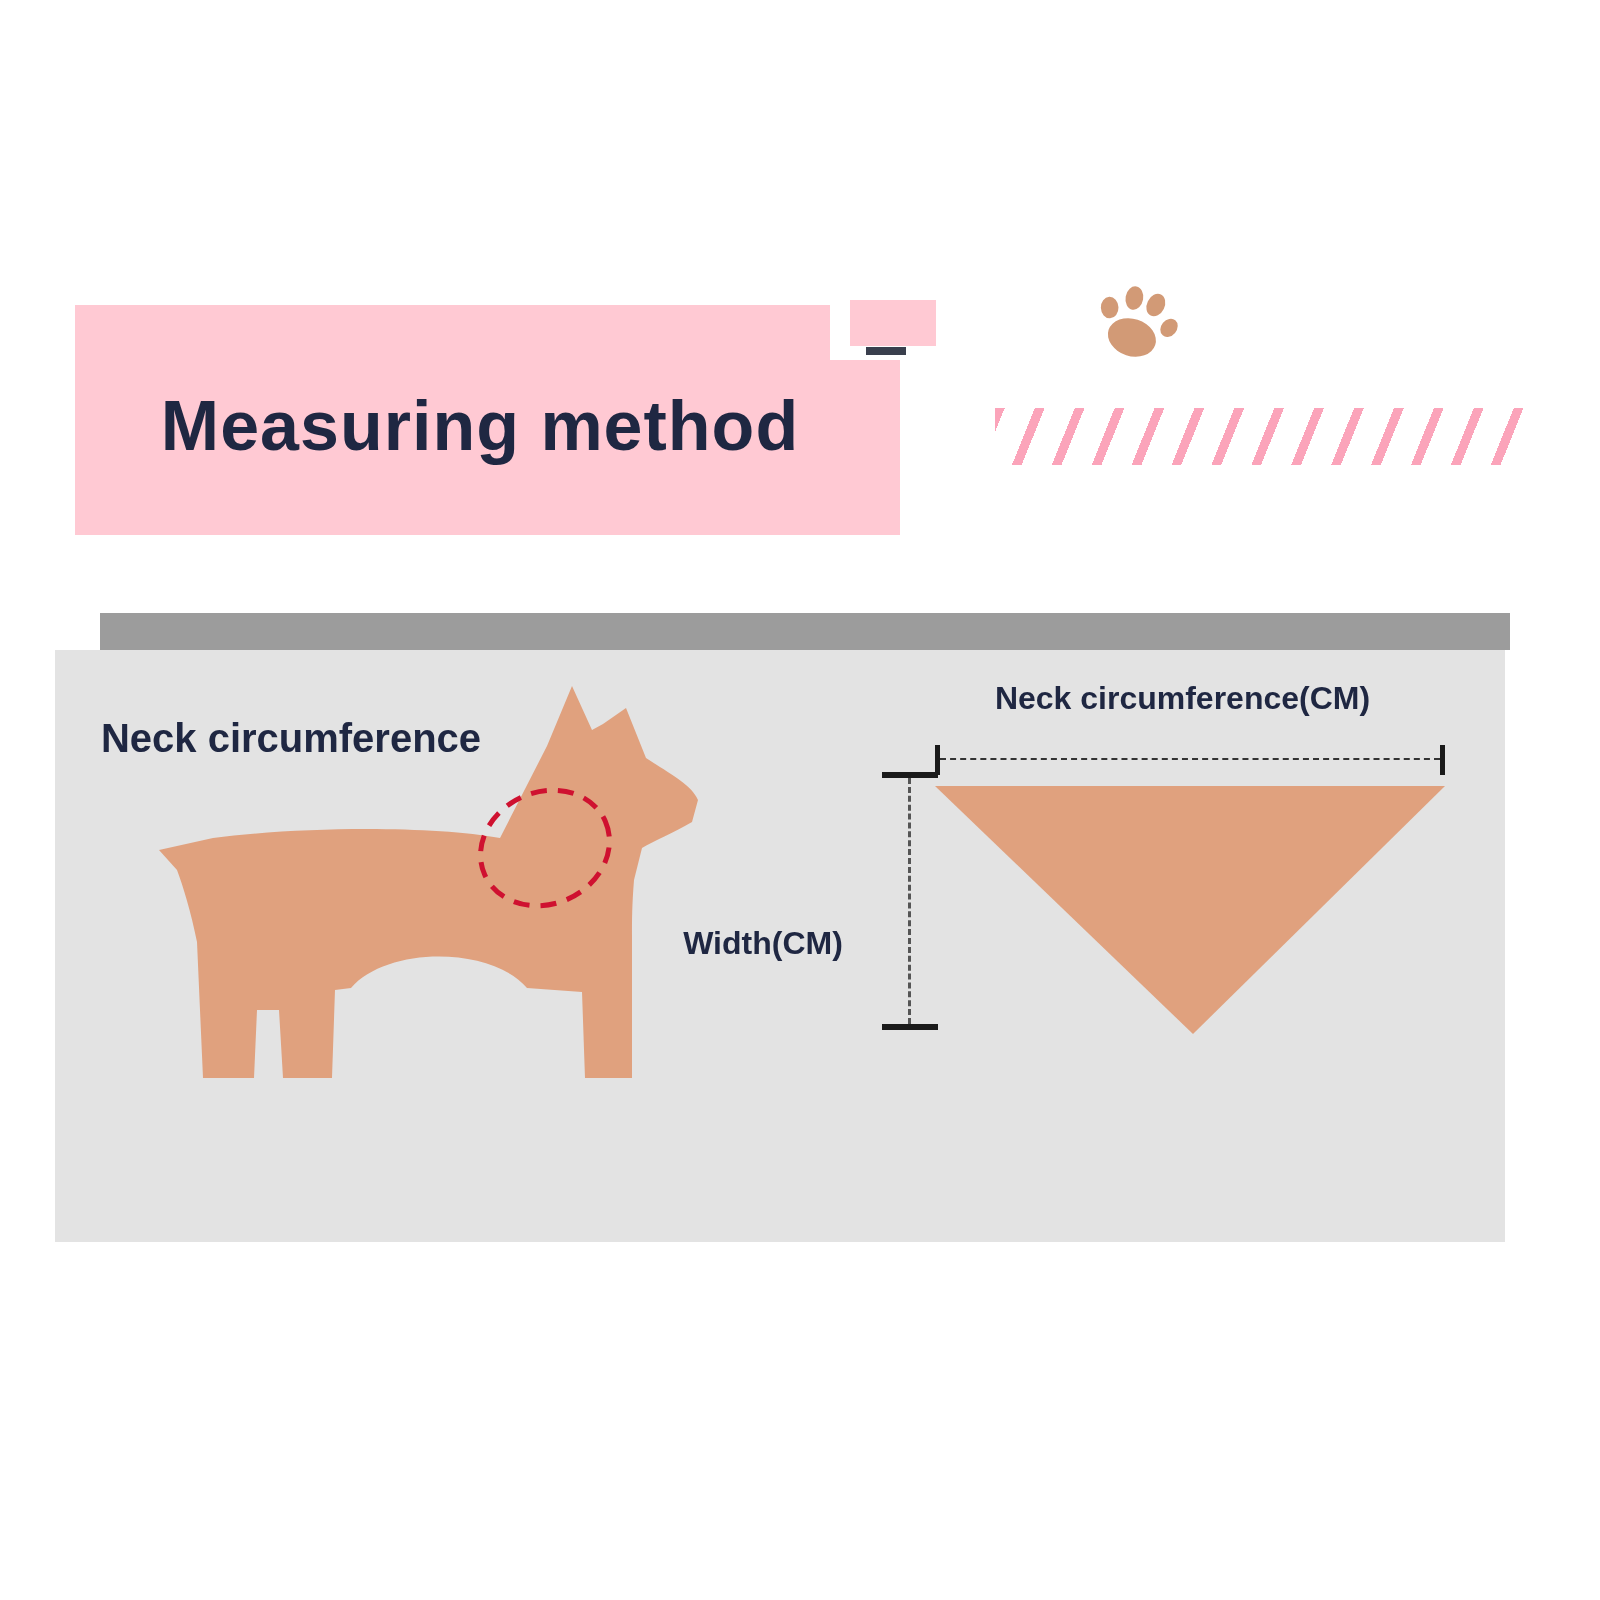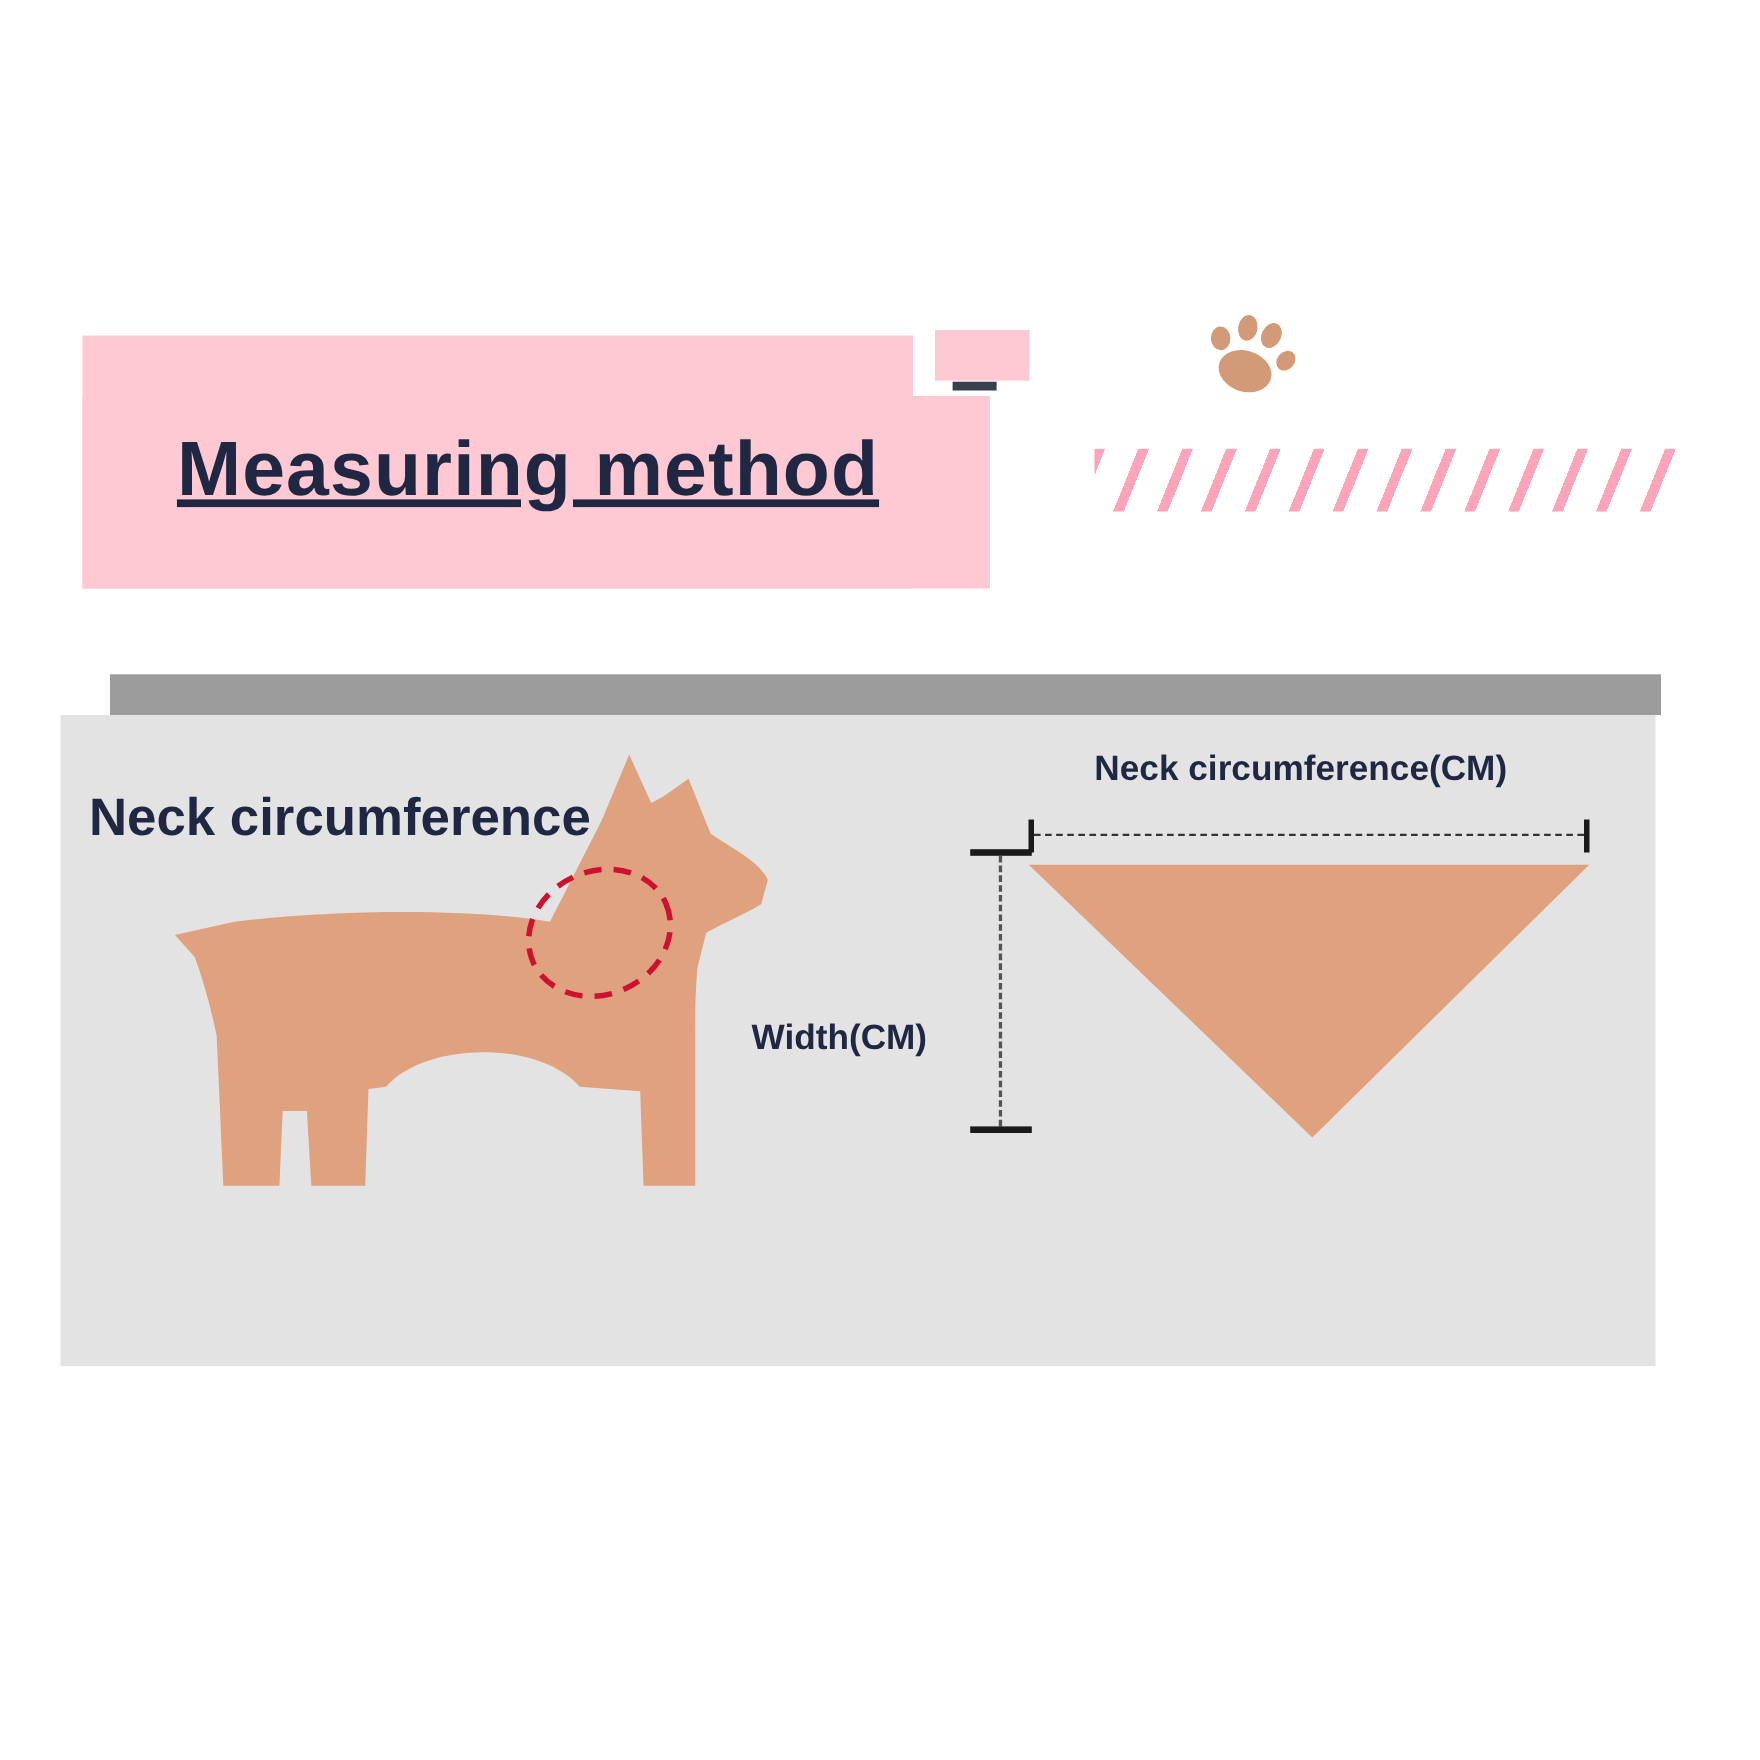--- a/index.html
+++ b/index.html
@@ -5,34 +5,34 @@
   * { margin: 0; padding: 0; box-sizing: border-box; }
   html, body { width: 1600px; height: 1600px; background: #ffffff; }
   body { position: relative; overflow: hidden; font-family: "Liberation Sans", "DejaVu Sans", sans-serif; }
 
   
   .pink-main   { position: absolute; left: 75px;  top: 305px; width: 755px; height: 230px; background: #ffc9d3; }
   .pink-ext    { position: absolute; left: 75px;  top: 360px; width: 825px; height: 175px; background: #ffc9d3; }
   .pink-small  { position: absolute; left: 850px; top: 300px; width: 86px;  height: 46px;  background: #ffc9d3; }
   .title-dash  { position: absolute; left: 866px; top: 347px; width: 40px;  height: 8px;   background: #3a3f4d; }
   .title-text  { position: absolute; left: 95px;  top: 386px; width: 770px; text-align: center;
-                 font-size: 70px; font-weight: bold; color: #1f2742; letter-spacing: 1px; text-decoration: underline; }
+                 font-size: 70px; font-weight: bold; color: #1f2742; letter-spacing: 1px; }
 
   
   .paw        { position: absolute; left: 1088px; top: 276px; width: 100px; height: 98px; }
   .stripes    { position: absolute; left: 995px; top: 408px; width: 528px; height: 57px;
                 background: repeating-linear-gradient(112deg, #fba4ba 0 9px, transparent 9px 37px); }
 
   
   .top-bar    { position: absolute; left: 100px; top: 613px; width: 1410px; height: 37px; background: #9c9c9c; }
   .panel      { position: absolute; left: 55px;  top: 650px; width: 1450px; height: 592px; background: #e3e3e3; }
 
   
   .lbl { position: absolute; font-weight: bold; color: #1f2742; }
-  .lbl-neck-left  { left: 74px;  top: 716px; width: 470px; text-align: center; font-size: 48px; }
+  .lbl-neck-left  { left: 56px;  top: 716px; width: 470px; text-align: center; font-size: 40px; }
   .lbl-neck-right { left: 910px; top: 680px; width: 545px; text-align: center; font-size: 32px; }
   .lbl-width      { left: 638px; top: 925px; width: 250px; text-align: center; font-size: 32px; }
 
   
   .dog-svg { position: absolute; left: 155px; top: 680px; width: 545px; height: 415px; }
 
   
   .h-measure { position: absolute; left: 935px; top: 745px; width: 510px; height: 30px; }
   .h-measure .tick-l { position: absolute; left: 0;  top: 0; width: 5px; height: 30px; background: #1a1a1a; }
   .h-measure .tick-r { position: absolute; right: 0; top: 0; width: 5px; height: 30px; background: #1a1a1a; }

